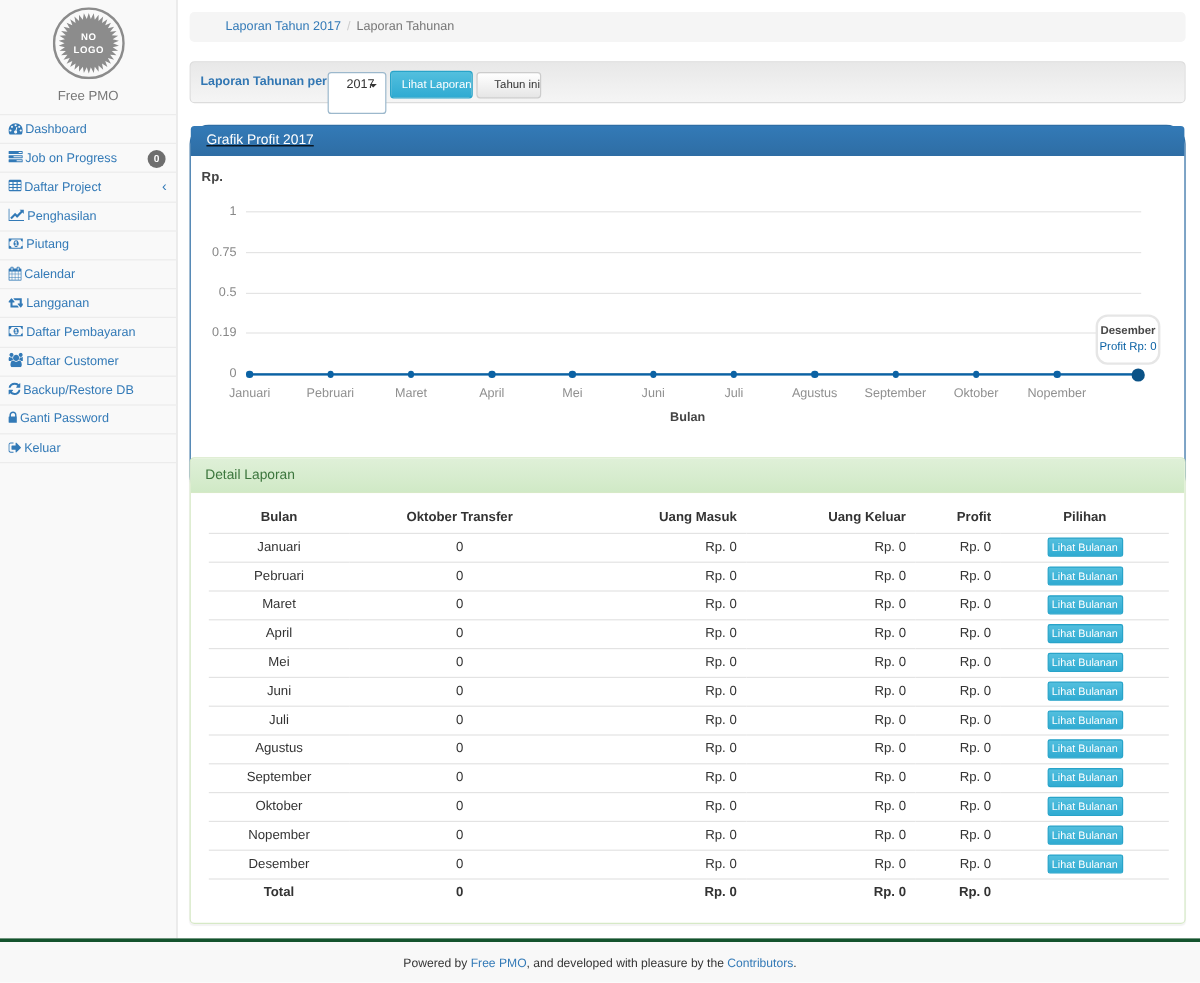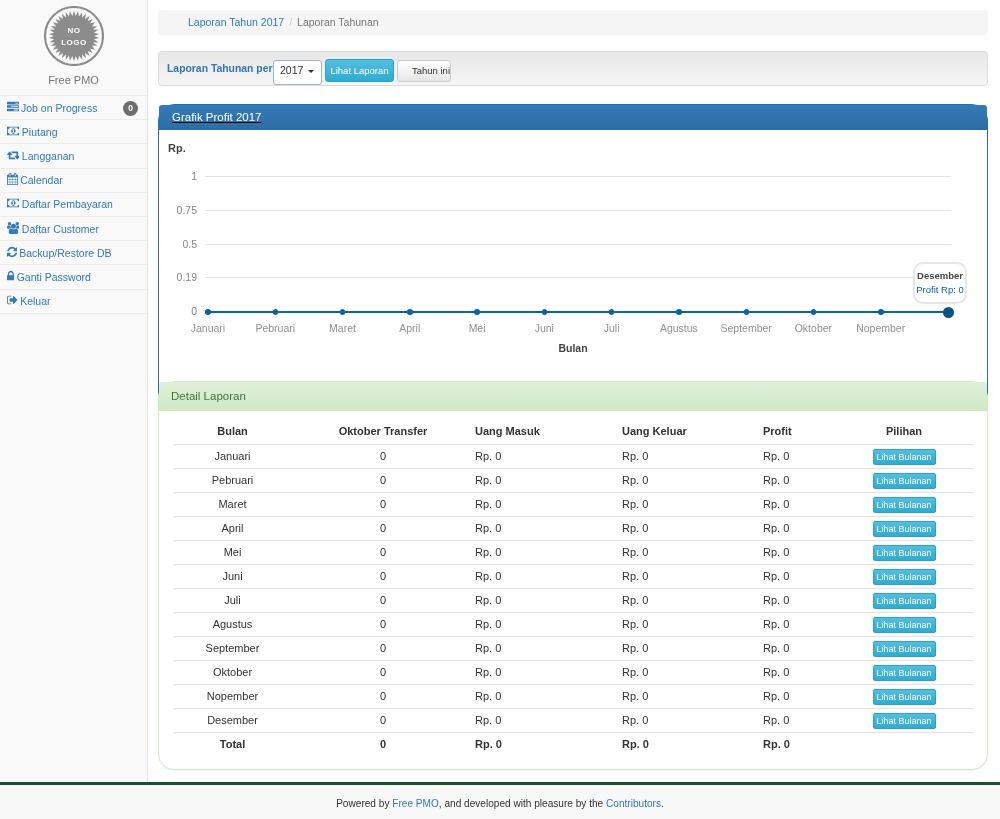--- a/index.html
+++ b/index.html
@@ -8,100 +8,133 @@
 #brand { position:absolute; top:74px; left:0; width:147px; text-align:center; font-size:11px; color:#777; }
 #menu { position:absolute; top:95px; left:0; width:147px; border-top:1px solid #ececec; }
 .mi { height:24.2px; border-bottom:1px solid #ececec; font-size:10.5px; color:#337ab7; padding-left:6.5px; display:flex; align-items:center; position:relative; }
 .badge { position:absolute; right:9px; top:4.5px; width:15px; height:15px; border-radius:8px; background:#6e6e6e; color:#fff; font-size:8.5px; font-weight:bold; text-align:center; line-height:15px; }
 .chev { position:absolute; right:8px; top:4px; font-size:12px; color:#337ab7; }
 #bc { position:absolute; left:158px; top:10px; width:830px; height:25px; background:#f5f5f5; border-radius:4px; font-size:10.5px; line-height:25px; padding-left:11px; color:#777; }
 #bc a { color:#337ab7; text-decoration:none;margin-left:19px; }
 #bc .sep { color:#ccc; padding:0 5px; }
 #well { position:absolute; left:158px; top:51px; width:830px; height:35px; border:1px solid #dcdcdc; border-radius:4px; background:linear-gradient(#e8e8e8,#f5f5f5); }
 #well label { position:absolute; left:8px; top:11px; font-size:10.4px; font-weight:bold; color:#3277b3; }
-#sel { position:absolute; left:114px; top:8px; width:49px; height:25px; border:1px solid #9cb8cc; border-radius:3px; background:#fff; font-size:10.5px; color:#333; line-height:19px; padding-left:6px; }
+#sel { position:absolute; left:114px; top:8px; width:49px; height:35px; border:1px solid #9cb8cc; border-radius:3px; background:#fff; font-size:10.5px; color:#333; line-height:19px; padding-left:6px;text-align:center; }
 #sel .arr { position:absolute; right:7px; top:8.5px; width:0; height:0; border-left:3px solid transparent; border-right:3px solid transparent; border-top:3.5px solid #333; }
 .btn-info { background:linear-gradient(#53bfde,#2fabd2); border:1px solid #28a4c9; color:#fff; border-radius:3px; }
-#btn1 { position:absolute; left:166px; top:7px; width:69px; height:23px; font-size:9.5px; text-align:center; line-height:21px; }
+#btn1 { position:absolute; left:166px; top:7px; width:69px; height:23px; font-size:9.5px; text-align:right; line-height:21px; }
 #btn2 { position:absolute; left:238px; top:7.5px; width:54px; height:22px; background:linear-gradient(#fff,#e6e6e6); border:1px solid #ccc; border-radius:3px; color:#333; font-size:9.5px; text-align:right; line-height:20px; }
 #panel1 { position:absolute; left:158px; top:104px; width:830px; height:309px; background:#fff; border:1px solid #2e6da4; border-radius:16px; box-shadow:0 1px 1px rgba(0,0,0,.05);text-decoration:underline; }
 #p1h { height:25px; background:linear-gradient(#337ab7,#2e6da4); border-radius:3px 3px 0 0; color:#fff; font-size:11.5px; line-height:25px; padding-left:13px; }
 #rp { position:absolute; left:9px; top:37px; font-size:11px; font-weight:bold; color:#444; }
 .grid { position:absolute; left:46px; width:746px; height:1px; background:#e4e4e4; }
 .ylab { position:absolute; left:0px; width:38px; text-align:right; font-size:10.5px; color:#888; }
 .xlab { position:absolute; top:216.5px; width:80px; text-align:center; font-size:10.5px; color:#909090; }
 .cline { position:absolute; left:49px; top:206px; width:740px; height:2px; background:#0b62a4; }
 .dot { position:absolute; top:204.2px; width:5.5px; height:5.5px; border-radius:50%; background:#0b62a4; }
 .bigdot { position:absolute; top:201.5px; width:11px; height:11px; border-radius:50%; background:#0b5286; }
 #tip { position:absolute; left:754px; top:157px; width:54px; height:42px; background:rgba(255,255,255,.96); border:2px solid #e6e6e6; border-radius:10px; text-align:center; }
 #tip .t1 { font-size:9.5px; font-weight:bold; color:#464646; margin-top:6px; }
 #tip .t2 { font-size:9.5px; color:#0b62a4; margin-top:3px; }
 #bulan { position:absolute; top:236.5px; width:100%; text-align:center; font-size:10.5px; font-weight:bold; color:#444; }
-#panel2 { position:absolute; left:158px; top:381px; width:830px; height:389px; background:#fff; border:1px solid #d6e9c6; border-radius:16px; box-shadow:0 1px 1px rgba(0,0,0,.05); }
+#panel2 { position:absolute; left:158px; top:381px; width:830px; height:389px; background:#fff; border:1px solid #d6e9c6; border-radius:4px; box-shadow:0 1px 1px rgba(0,0,0,.05); }
 #p2h { height:29px; background:linear-gradient(#dff0d8,#d0e9c6); border-radius:3px 3px 0 0; color:#3c763d; font-size:11.5px; line-height:28px; padding-left:12px; border-bottom:1px solid #d6e9c6; }
 #tbl { position:absolute; left:15px; top:36px; width:800px; border-collapse:collapse; font-size:11px; color:#333; table-layout:fixed; }
 #tbl th { height:26px; line-height:26px; font-weight:bold; padding:0; }
 #tbl td { height:24px; line-height:23px; border-top:1px solid #e3e3e3; padding:0; }
 #tbl .c { text-align:center; }
-#tbl .r { text-align:left; padding-right:8px; }
+#tbl .r { text-align:right; padding-right:8px; }
 th.r { text-align:right; padding-right:8px; }
 .btn-sm { display:inline-block; vertical-align:middle; width:63px; height:16px; line-height:15px; font-size:9px; color:#fff; border-radius:2px; background:linear-gradient(#53bfde,#2fabd2); border:1px solid #28a4c9; }
 .tot td { font-weight:bold; }
 #footer { position:absolute; left:0; top:782px; width:1000px; height:37px; background:#f8f8f8; border-top:3px solid #14532d; text-align:center; font-size:10.1px; color:#333; line-height:37px; }
 #footer a { color:#337ab7; text-decoration:none; }
 </style></head>
 <body>
 <div id="sidebar">
   <div id="logo"><svg width="60" height="60" viewBox="44 6 60 60">
     <circle cx="74" cy="36" r="29" fill="none" stroke="#8c8c8c" stroke-width="2.1"></circle>
     <polygon points="74.0,10.8 75.7,15.9 78.1,11.1 79.0,16.4 82.2,12.2 82.1,17.5 86.0,13.8 85.0,19.1 89.5,16.1 87.7,21.1 92.5,18.9 89.9,23.6 95.1,22.2 91.8,26.4 97.1,25.9 93.1,29.4 98.4,29.8 93.9,32.7 99.1,33.9 94.2,36.0 99.1,38.1 93.9,39.3 98.4,42.2 93.1,42.6 97.1,46.1 91.8,45.6 95.1,49.8 89.9,48.4 92.5,53.1 87.7,50.9 89.5,55.9 85.0,52.9 86.0,58.2 82.1,54.5 82.2,59.8 79.0,55.6 78.1,60.9 75.7,56.1 74.0,61.2 72.3,56.1 69.9,60.9 69.0,55.6 65.8,59.8 65.9,54.5 62.0,58.2 63.0,52.9 58.5,55.9 60.3,50.9 55.5,53.1 58.1,48.4 52.9,49.8 56.2,45.6 50.9,46.1 54.9,42.6 49.6,42.2 54.1,39.3 48.9,38.1 53.8,36.0 48.9,33.9 54.1,32.7 49.6,29.8 54.9,29.4 50.9,25.9 56.2,26.4 52.9,22.2 58.1,23.6 55.5,18.9 60.3,21.1 58.5,16.1 63.0,19.1 62.0,13.8 65.9,17.5 65.8,12.2 69.0,16.4 69.9,11.1 72.3,15.9" fill="#8c8c8c"></polygon>
     <text x="74" y="33" text-anchor="middle" fill="#fff" font-size="8" font-weight="bold" font-family="Liberation Sans" letter-spacing="0.5">NO</text>
     <text x="74" y="44.5" text-anchor="middle" fill="#fff" font-size="8" font-weight="bold" font-family="Liberation Sans" letter-spacing="0.5">LOGO</text>
   </svg></div>
   <div id="brand">Free PMO</div>
   <div id="menu">
 <div class="mi">
         <svg style="width:12.0px;height:12px;vertical-align:middle;margin-right:2.5px;position:relative;top:-1px" viewBox="0 0 1792 1792">
           <g transform="translate(0,1536) scale(1,-1)">
+            <path fill="#337ab7" d="M384 384q0 53 -37.5 90.5t-90.5 37.5t-90.5 -37.5t-37.5 -90.5t37.5 -90.5t90.5 -37.5t90.5 37.5t37.5 90.5zM576 832q0 53 -37.5 90.5t-90.5 37.5t-90.5 -37.5t-37.5 -90.5t37.5 -90.5t90.5 -37.5t90.5 37.5t37.5 90.5zM1004 351l101 382q6 26 -7.5 48.5t-38.5 29.5
+t-48 -6.5t-30 -39.5l-101 -382q-60 -5 -107 -43.5t-63 -98.5q-20 -77 20 -146t117 -89t146 20t89 117q16 60 -6 117t-72 91zM1664 384q0 53 -37.5 90.5t-90.5 37.5t-90.5 -37.5t-37.5 -90.5t37.5 -90.5t90.5 -37.5t90.5 37.5t37.5 90.5zM1024 1024q0 53 -37.5 90.5
+t-90.5 37.5t-90.5 -37.5t-37.5 -90.5t37.5 -90.5t90.5 -37.5t90.5 37.5t37.5 90.5zM1472 832q0 53 -37.5 90.5t-90.5 37.5t-90.5 -37.5t-37.5 -90.5t37.5 -90.5t90.5 -37.5t90.5 37.5t37.5 90.5zM1792 384q0 -261 -141 -483q-19 -29 -54 -29h-1402q-35 0 -54 29
+q-141 221 -141 483q0 182 71 348t191 286t286 191t348 71t348 -71t286 -191t191 -286t71 -348z"></path>
+          </g>
+        </svg>
+        <span>Dashboard</span>
+      </div>
+<div class="mi">
+        <svg style="width:12.0px;height:12px;vertical-align:middle;margin-right:2.5px;position:relative;top:-1px" viewBox="0 0 1792 1792">
+          <g transform="translate(0,1536) scale(1,-1)">
             <path fill="#337ab7" d="M1024 128h640v128h-640v-128zM640 640h1024v128h-1024v-128zM1280 1152h384v128h-384v-128zM1792 320v-256q0 -26 -19 -45t-45 -19h-1664q-26 0 -45 19t-19 45v256q0 26 19 45t45 19h1664q26 0 45 -19t19 -45zM1792 832v-256q0 -26 -19 -45t-45 -19h-1664q-26 0 -45 19
 t-19 45v256q0 26 19 45t45 19h1664q26 0 45 -19t19 -45zM1792 1344v-256q0 -26 -19 -45t-45 -19h-1664q-26 0 -45 19t-19 45v256q0 26 19 45t45 19h1664q26 0 45 -19t19 -45z"></path>
           </g>
         </svg>
         <span>Job on Progress</span>
         <span class="badge">0</span>
       </div>
 <div class="mi">
+        <svg style="width:11.14px;height:12px;vertical-align:middle;margin-right:2.5px;position:relative;top:-1px" viewBox="0 0 1664 1792">
+          <g transform="translate(0,1536) scale(1,-1)">
+            <path fill="#337ab7" d="M512 160v192q0 14 -9 23t-23 9h-320q-14 0 -23 -9t-9 -23v-192q0 -14 9 -23t23 -9h320q14 0 23 9t9 23zM512 544v192q0 14 -9 23t-23 9h-320q-14 0 -23 -9t-9 -23v-192q0 -14 9 -23t23 -9h320q14 0 23 9t9 23zM1024 160v192q0 14 -9 23t-23 9h-320q-14 0 -23 -9t-9 -23
+v-192q0 -14 9 -23t23 -9h320q14 0 23 9t9 23zM512 928v192q0 14 -9 23t-23 9h-320q-14 0 -23 -9t-9 -23v-192q0 -14 9 -23t23 -9h320q14 0 23 9t9 23zM1024 544v192q0 14 -9 23t-23 9h-320q-14 0 -23 -9t-9 -23v-192q0 -14 9 -23t23 -9h320q14 0 23 9t9 23zM1536 160v192
+q0 14 -9 23t-23 9h-320q-14 0 -23 -9t-9 -23v-192q0 -14 9 -23t23 -9h320q14 0 23 9t9 23zM1024 928v192q0 14 -9 23t-23 9h-320q-14 0 -23 -9t-9 -23v-192q0 -14 9 -23t23 -9h320q14 0 23 9t9 23zM1536 544v192q0 14 -9 23t-23 9h-320q-14 0 -23 -9t-9 -23v-192
+q0 -14 9 -23t23 -9h320q14 0 23 9t9 23zM1536 928v192q0 14 -9 23t-23 9h-320q-14 0 -23 -9t-9 -23v-192q0 -14 9 -23t23 -9h320q14 0 23 9t9 23zM1664 1248v-1088q0 -66 -47 -113t-113 -47h-1344q-66 0 -113 47t-47 113v1088q0 66 47 113t113 47h1344q66 0 113 -47t47 -113
+z"></path>
+          </g>
+        </svg>
+        <span>Daftar Project</span>
+        <span class="chev">‹</span>
+      </div>
+<div class="mi">
+        <svg style="width:13.71px;height:12px;vertical-align:middle;margin-right:2.5px;position:relative;top:-1px" viewBox="0 0 2048 1792">
+          <g transform="translate(0,1536) scale(1,-1)">
+            <path fill="#337ab7" d="M2048 0v-128h-2048v1536h128v-1408h1920zM1920 1248v-435q0 -21 -19.5 -29.5t-35.5 7.5l-121 121l-633 -633q-10 -10 -23 -10t-23 10l-233 233l-416 -416l-192 192l585 585q10 10 23 10t23 -10l233 -233l464 464l-121 121q-16 16 -7.5 35.5t29.5 19.5h435q14 0 23 -9
+t9 -23z"></path>
+          </g>
+        </svg>
+        <span>Penghasilan</span>
+      </div>
+<div class="mi">
         <svg style="width:12.86px;height:12px;vertical-align:middle;margin-right:2.5px;position:relative;top:-1px" viewBox="0 0 1920 1792">
           <g transform="translate(0,1536) scale(1,-1)">
             <path fill="#337ab7" d="M768 384h384v96h-128v448h-114l-148 -137l77 -80q42 37 55 57h2v-288h-128v-96zM1280 640q0 -70 -21 -142t-59.5 -134t-101.5 -101t-138 -39t-138 39t-101.5 101t-59.5 134t-21 142t21 142t59.5 134t101.5 101t138 39t138 -39t101.5 -101t59.5 -134t21 -142zM1792 384
 v512q-106 0 -181 75t-75 181h-1152q0 -106 -75 -181t-181 -75v-512q106 0 181 -75t75 -181h1152q0 106 75 181t181 75zM1920 1216v-1152q0 -26 -19 -45t-45 -19h-1792q-26 0 -45 19t-19 45v1152q0 26 19 45t45 19h1792q26 0 45 -19t19 -45z"></path>
           </g>
         </svg>
         <span>Piutang</span>
-      </div>
-<div class="mi">
-        <svg style="width:12.86px;height:12px;vertical-align:middle;margin-right:2.5px;position:relative;top:-1px" viewBox="0 0 1920 1792">
-          <g transform="translate(0,1536) scale(1,-1)">
-            <path fill="#337ab7" d="M1280 32q0 -13 -9.5 -22.5t-22.5 -9.5h-960q-8 0 -13.5 2t-9 7t-5.5 8t-3 11.5t-1 11.5v13v11v160v416h-192q-26 0 -45 19t-19 45q0 24 15 41l320 384q19 22 49 22t49 -22l320 -384q15 -17 15 -41q0 -26 -19 -45t-45 -19h-192v-384h576q16 0 25 -11l160 -192q7 -10 7 -21
-zM1920 448q0 -24 -15 -41l-320 -384q-20 -23 -49 -23t-49 23l-320 384q-15 17 -15 41q0 26 19 45t45 19h192v384h-576q-16 0 -25 12l-160 192q-7 9 -7 20q0 13 9.5 22.5t22.5 9.5h960q8 0 13.5 -2t9 -7t5.5 -8t3 -11.5t1 -11.5v-13v-11v-160v-416h192q26 0 45 -19t19 -45z
-"></path>
-          </g>
-        </svg>
-        <span>Langganan</span>
       </div>
 <div class="mi">
         <svg style="width:11.14px;height:12px;vertical-align:middle;margin-right:2.5px;position:relative;top:-1px" viewBox="0 0 1664 1792">
           <g transform="translate(0,1536) scale(1,-1)">
             <path fill="#337ab7" d="M128 -128h288v288h-288v-288zM480 -128h320v288h-320v-288zM128 224h288v320h-288v-320zM480 224h320v320h-320v-320zM128 608h288v288h-288v-288zM864 -128h320v288h-320v-288zM480 608h320v288h-320v-288zM1248 -128h288v288h-288v-288zM864 224h320v320h-320v-320z
 M512 1088v288q0 13 -9.5 22.5t-22.5 9.5h-64q-13 0 -22.5 -9.5t-9.5 -22.5v-288q0 -13 9.5 -22.5t22.5 -9.5h64q13 0 22.5 9.5t9.5 22.5zM1248 224h288v320h-288v-320zM864 608h320v288h-320v-288zM1248 608h288v288h-288v-288zM1280 1088v288q0 13 -9.5 22.5t-22.5 9.5h-64
 q-13 0 -22.5 -9.5t-9.5 -22.5v-288q0 -13 9.5 -22.5t22.5 -9.5h64q13 0 22.5 9.5t9.5 22.5zM1664 1152v-1280q0 -52 -38 -90t-90 -38h-1408q-52 0 -90 38t-38 90v1280q0 52 38 90t90 38h128v96q0 66 47 113t113 47h64q66 0 113 -47t47 -113v-96h384v96q0 66 47 113t113 47
 h64q66 0 113 -47t47 -113v-96h128q52 0 90 -38t38 -90z"></path>
           </g>
         </svg>
         <span>Calendar</span>
+      </div>
+<div class="mi">
+        <svg style="width:12.86px;height:12px;vertical-align:middle;margin-right:2.5px;position:relative;top:-1px" viewBox="0 0 1920 1792">
+          <g transform="translate(0,1536) scale(1,-1)">
+            <path fill="#337ab7" d="M1280 32q0 -13 -9.5 -22.5t-22.5 -9.5h-960q-8 0 -13.5 2t-9 7t-5.5 8t-3 11.5t-1 11.5v13v11v160v416h-192q-26 0 -45 19t-19 45q0 24 15 41l320 384q19 22 49 22t49 -22l320 -384q15 -17 15 -41q0 -26 -19 -45t-45 -19h-192v-384h576q16 0 25 -11l160 -192q7 -10 7 -21
+zM1920 448q0 -24 -15 -41l-320 -384q-20 -23 -49 -23t-49 23l-320 384q-15 17 -15 41q0 26 19 45t45 19h192v384h-576q-16 0 -25 12l-160 192q-7 9 -7 20q0 13 9.5 22.5t22.5 9.5h960q8 0 13.5 -2t9 -7t5.5 -8t3 -11.5t1 -11.5v-13v-11v-160v-416h192q26 0 45 -19t19 -45z
+"></path>
+          </g>
+        </svg>
+        <span>Langganan</span>
       </div>
 <div class="mi">
         <svg style="width:12.86px;height:12px;vertical-align:middle;margin-right:2.5px;position:relative;top:-1px" viewBox="0 0 1920 1792">
           <g transform="translate(0,1536) scale(1,-1)">
             <path fill="#337ab7" d="M768 384h384v96h-128v448h-114l-148 -137l77 -80q42 37 55 57h2v-288h-128v-96zM1280 640q0 -70 -21 -142t-59.5 -134t-101.5 -101t-138 -39t-138 39t-101.5 101t-59.5 134t-21 142t21 142t59.5 134t101.5 101t138 39t138 -39t101.5 -101t59.5 -134t21 -142zM1792 384
 v512q-106 0 -181 75t-75 181h-1152q0 -106 -75 -181t-181 -75v-512q106 0 181 -75t75 -181h1152q0 106 75 181t181 75zM1920 1216v-1152q0 -26 -19 -45t-45 -19h-1792q-26 0 -45 19t-19 45v1152q0 26 19 45t45 19h1792q26 0 45 -19t19 -45z"></path>
           </g>
         </svg>
         <span>Daftar Pembayaran</span>
       </div>

